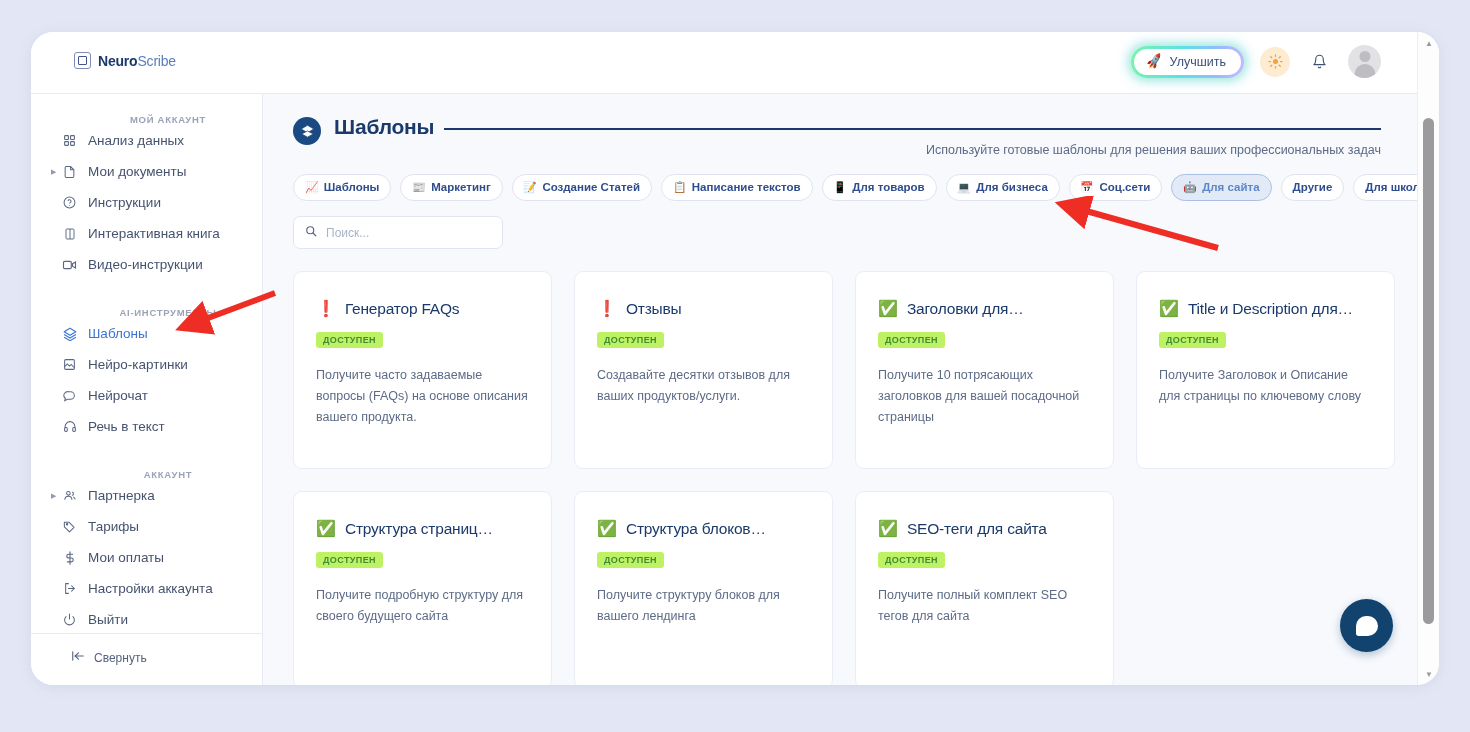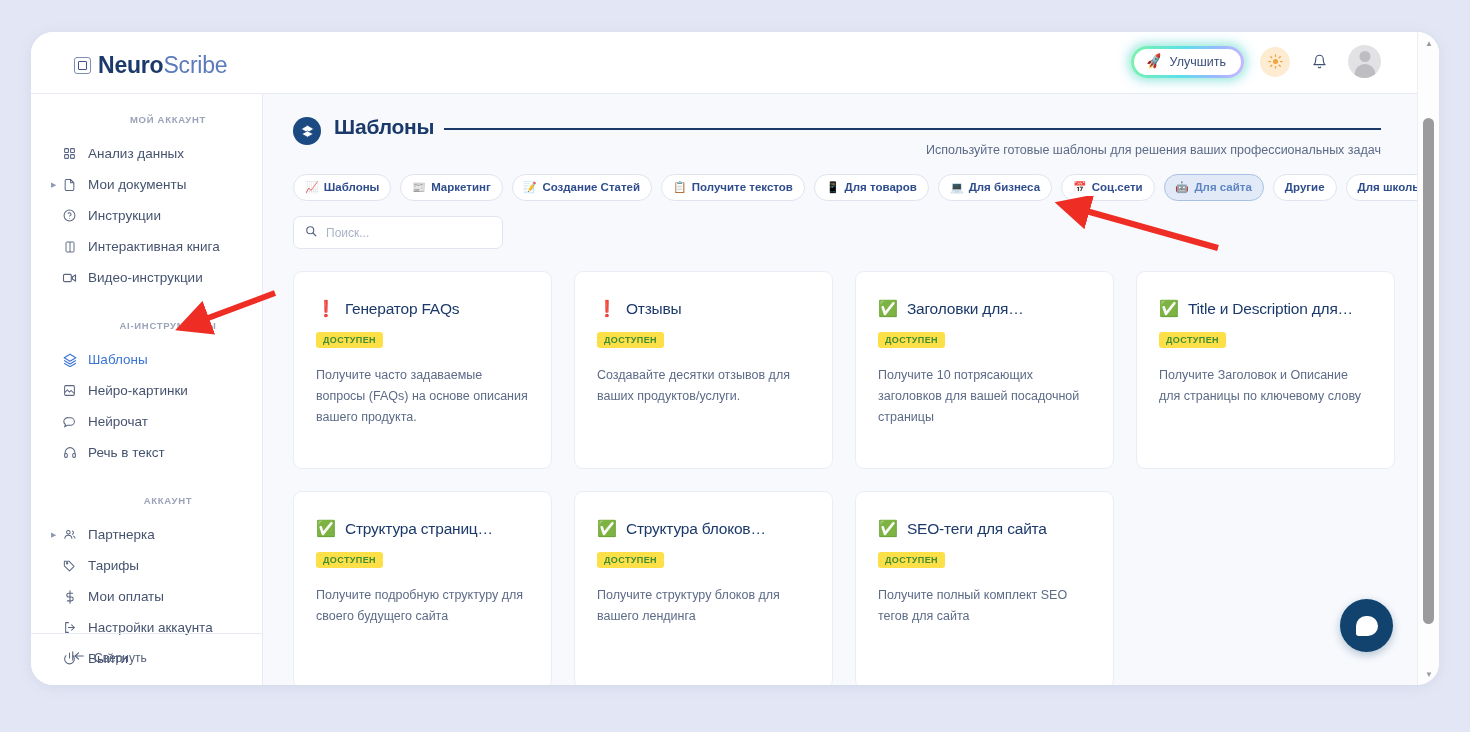--- a/index.html
+++ b/index.html
@@ -39,21 +39,21 @@
     border-radius: 3px;
     position: relative;
     display: inline-block;
   }
   .brand-mark::before {
     content: ""; position: absolute;
     left: 3px; top: 3px; right: 3px; bottom: 3px;
     border: 1.6px solid #43568c;
     border-radius: 1px;
   }
-  .brand-text { font-size: 23px; font-weight: 400; color: #5b7bbd; letter-spacing: -.2px; }
+  .brand-text { font-size: 14px; font-weight: 400; color: #5b7bbd; letter-spacing: -.2px; }
   .brand-text b { font-weight: 700; color: #1b3a6b; }
 
   .topright {
     position: absolute; right: 58px; top: 13px;
     display: flex; align-items: center; gap: 16px;
   }
   .upgrade-wrap {
     position: relative;
     border-radius: 20px;
     padding: 3px;
@@ -131,21 +131,21 @@
     position: absolute; left: 20px; top: 50%;
     transform: translateY(-50%);
     font-size: 7px; color: #8e9ab4;
   }
   .sb-item .ico {
     width: 17px; min-width:17px; display: flex; align-items: center; justify-content: center;
     color: #5b6782; font-size: 13px;
   }
   .sb-item.active { color: #3b74d4; }
   .sb-item.active .ico { color: #3b74d4; }
-  .sb-first { margin-top: 13px; }
+  .sb-first { margin-top: 0; }
   .sb-divider {
     position: absolute; left: 0; right: 0; bottom: 51px;
     border-top: 1px solid #e7eaf3;
   }
   .sb-collapse {
     position: absolute; left: 40px; bottom: 20px;
     display: flex; align-items: center; gap: 9px;
     font-size: 12px; color: #55627d; cursor: pointer;
   }
 
@@ -236,21 +236,21 @@
   .card-head { display: flex; align-items: center; gap: 9px; }
   .card-ico { font-size: 16px; line-height: 1; flex: 0 0 auto; }
   .card-title {
     font-size: 15.5px; font-weight: 400; color: #1b3a6b;
     letter-spacing: -.2px;
     white-space: nowrap; overflow: hidden; text-overflow: ellipsis;
   }
   .badge {
     display: inline-block;
     margin-top: 14px;
-    background: #fde047;
+    background: #bef264;
     color: #3e8c34;
     font-size: 9px; font-weight: 700; letter-spacing: .4px;
     text-transform: uppercase;
     padding: 3px 7px;
     border-radius: 3px;
   }
   .card-desc {
     margin-top: 17px;
     font-size: 12.5px; line-height: 1.65;
     color: #5d6b87;
@@ -521,21 +521,21 @@
         <div class="chip">
             <span class="cico">📰</span>
             <span>Маркетинг</span>
           </div>
         <div class="chip">
             <span class="cico">📝</span>
             <span>Создание Статей</span>
           </div>
         <div class="chip">
             <span class="cico">📋</span>
-            <span>Получите текстов</span>
+            <span>Написание текстов</span>
           </div>
         <div class="chip">
             <span class="cico">📱</span>
             <span>Для товаров</span>
           </div>
         <div class="chip">
             <span class="cico">💻</span>
             <span>Для бизнеса</span>
           </div>
         <div class="chip">

